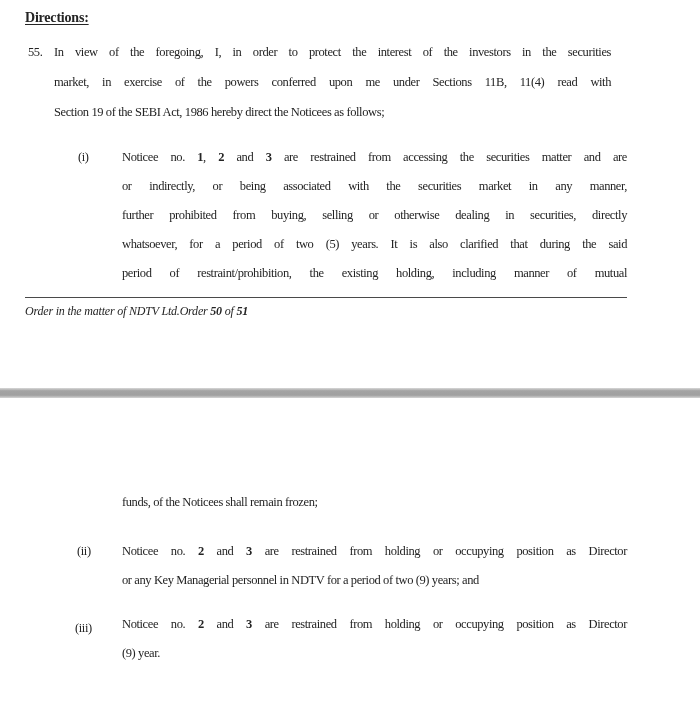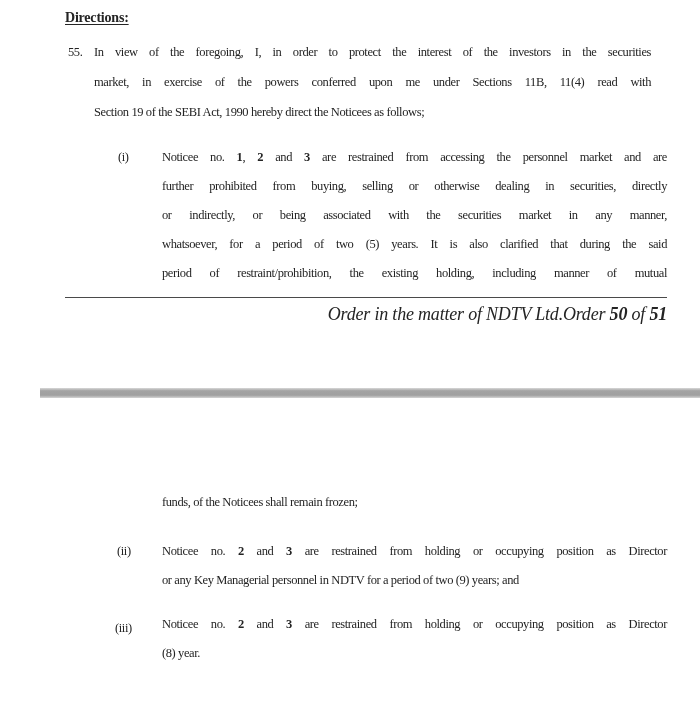--- a/index.html
+++ b/index.html
@@ -4,21 +4,21 @@
 <style>
   * { margin:0; padding:0; box-sizing:border-box; }
   html,body { background:#ffffff; }
   body {
     width:700px; height:704px; position:relative; overflow:hidden;
     font-family:"Liberation Serif","DejaVu Serif",serif;
     color:#242424;
     font-size:12.5px;
     letter-spacing:-0.4px;
   }
-  .abs { position:absolute;margin-left:40px; }
+  .abs { position:absolute; }
 
   
   .doc-heading {
     left:25px; top:10px;
     font-size:14px; font-weight:bold;
     text-decoration:underline;
     text-underline-offset:2px;
     letter-spacing:-0.2px;
   }
 
@@ -32,22 +32,22 @@
 
   
   .tline { text-align:justify; }
   .tline.fill { text-align-last:justify; }
   .tline .b, .parts .b { font-weight:bold; }
 
   
   .footer-rule { left:25px; top:297px; width:602px; height:1px; background:#4a4a4a; }
   .footer-row {
     left:25px; top:304px; width:602px;
-    display:flex; justify-content:flex-end; align-items:baseline;
-    font-style:italic; font-size:18px; letter-spacing:-0.2px;
+    display:flex; justify-content:flex-start; align-items:baseline;
+    font-style:italic; font-size:12px; letter-spacing:-0.2px;
   }
 
   
   .page-break {
     left:0; top:388px; width:700px; height:10px;
     background:linear-gradient(to bottom,#d8d8d8 0%,#a3a3a3 28%,#a0a0a0 72%,#d4d4d4 100%);
   }
 
   
   .cont-body { left:122px; top:488px; width:505px; line-height:29px; }
@@ -59,28 +59,28 @@
 </head>
 <body>
 
 <section>
   <div class="abs doc-heading">Directions:</div>
 
   <div class="abs p55-marker">55.</div>
   <div class="abs p55-body">
       <div class="tline fill"><span>In view of the foregoing, I, in order to protect the interest of the investors in the securities</span></div>
       <div class="tline fill"><span>market, in exercise of the powers conferred upon me under Sections 11B, 11(4) read with</span></div>
-      <div class="tline"><span>Section 19 of the SEBI Act, 1990 hereby direct the Noticees as follows;</span></div>
+      <div class="tline"><span>Section 19 of the SEBI Act, 1986 hereby direct the Noticees as follows;</span></div>
     </div>
 
   <div class="abs i1-marker">(i)</div>
   <div class="abs i1-body">
-      <div class="tline fill"><span>Noticee no. </span><span class="b">1</span><span>, </span><span class="b">2</span><span> and </span><span class="b">3</span><span> are restrained from accessing the personnel market and are</span></div>
+      <div class="tline fill"><span>Noticee no. </span><span class="b">1</span><span>, </span><span class="b">2</span><span> and </span><span class="b">3</span><span> are restrained from accessing the securities matter and are</span></div>
+      <div class="tline fill"><span>or indirectly, or being associated with the securities market in any manner,</span></div>
       <div class="tline fill"><span>further prohibited from buying, selling or otherwise dealing in securities, directly</span></div>
-      <div class="tline fill"><span>or indirectly, or being associated with the securities market in any manner,</span></div>
       <div class="tline fill"><span>whatsoever, for a period of two (5) years. It is also clarified that during the said</span></div>
       <div class="tline fill"><span>period of restraint/prohibition, the existing holding, including manner of mutual</span></div>
     </div>
 
   <div class="abs footer-rule"></div>
   <div class="abs footer-row">
     <span>Order in the matter of NDTV Ltd.</span>
     <span class="parts"><span>Order </span><span class="b">50</span><span> of </span><span class="b">51</span></span>
   </div>
 </section>
@@ -94,15 +94,15 @@
 
   <div class="abs i2-marker">(ii)</div>
   <div class="abs i2-body">
       <div class="tline fill"><span>Noticee no. </span><span class="b">2</span><span> and </span><span class="b">3</span><span> are restrained from holding or occupying position as Director</span></div>
       <div class="tline"><span>or any Key Managerial personnel in NDTV for a period of two (9) years; and</span></div>
     </div>
 
   <div class="abs i3-marker">(iii)</div>
   <div class="abs i3-body">
       <div class="tline fill"><span>Noticee no. </span><span class="b">2</span><span> and </span><span class="b">3</span><span> are restrained from holding or occupying position as Director</span></div>
-      <div class="tline"><span>(8) year.</span></div>
+      <div class="tline"><span>(9) year.</span></div>
     </div>
 </section>
 
 </body></html>

